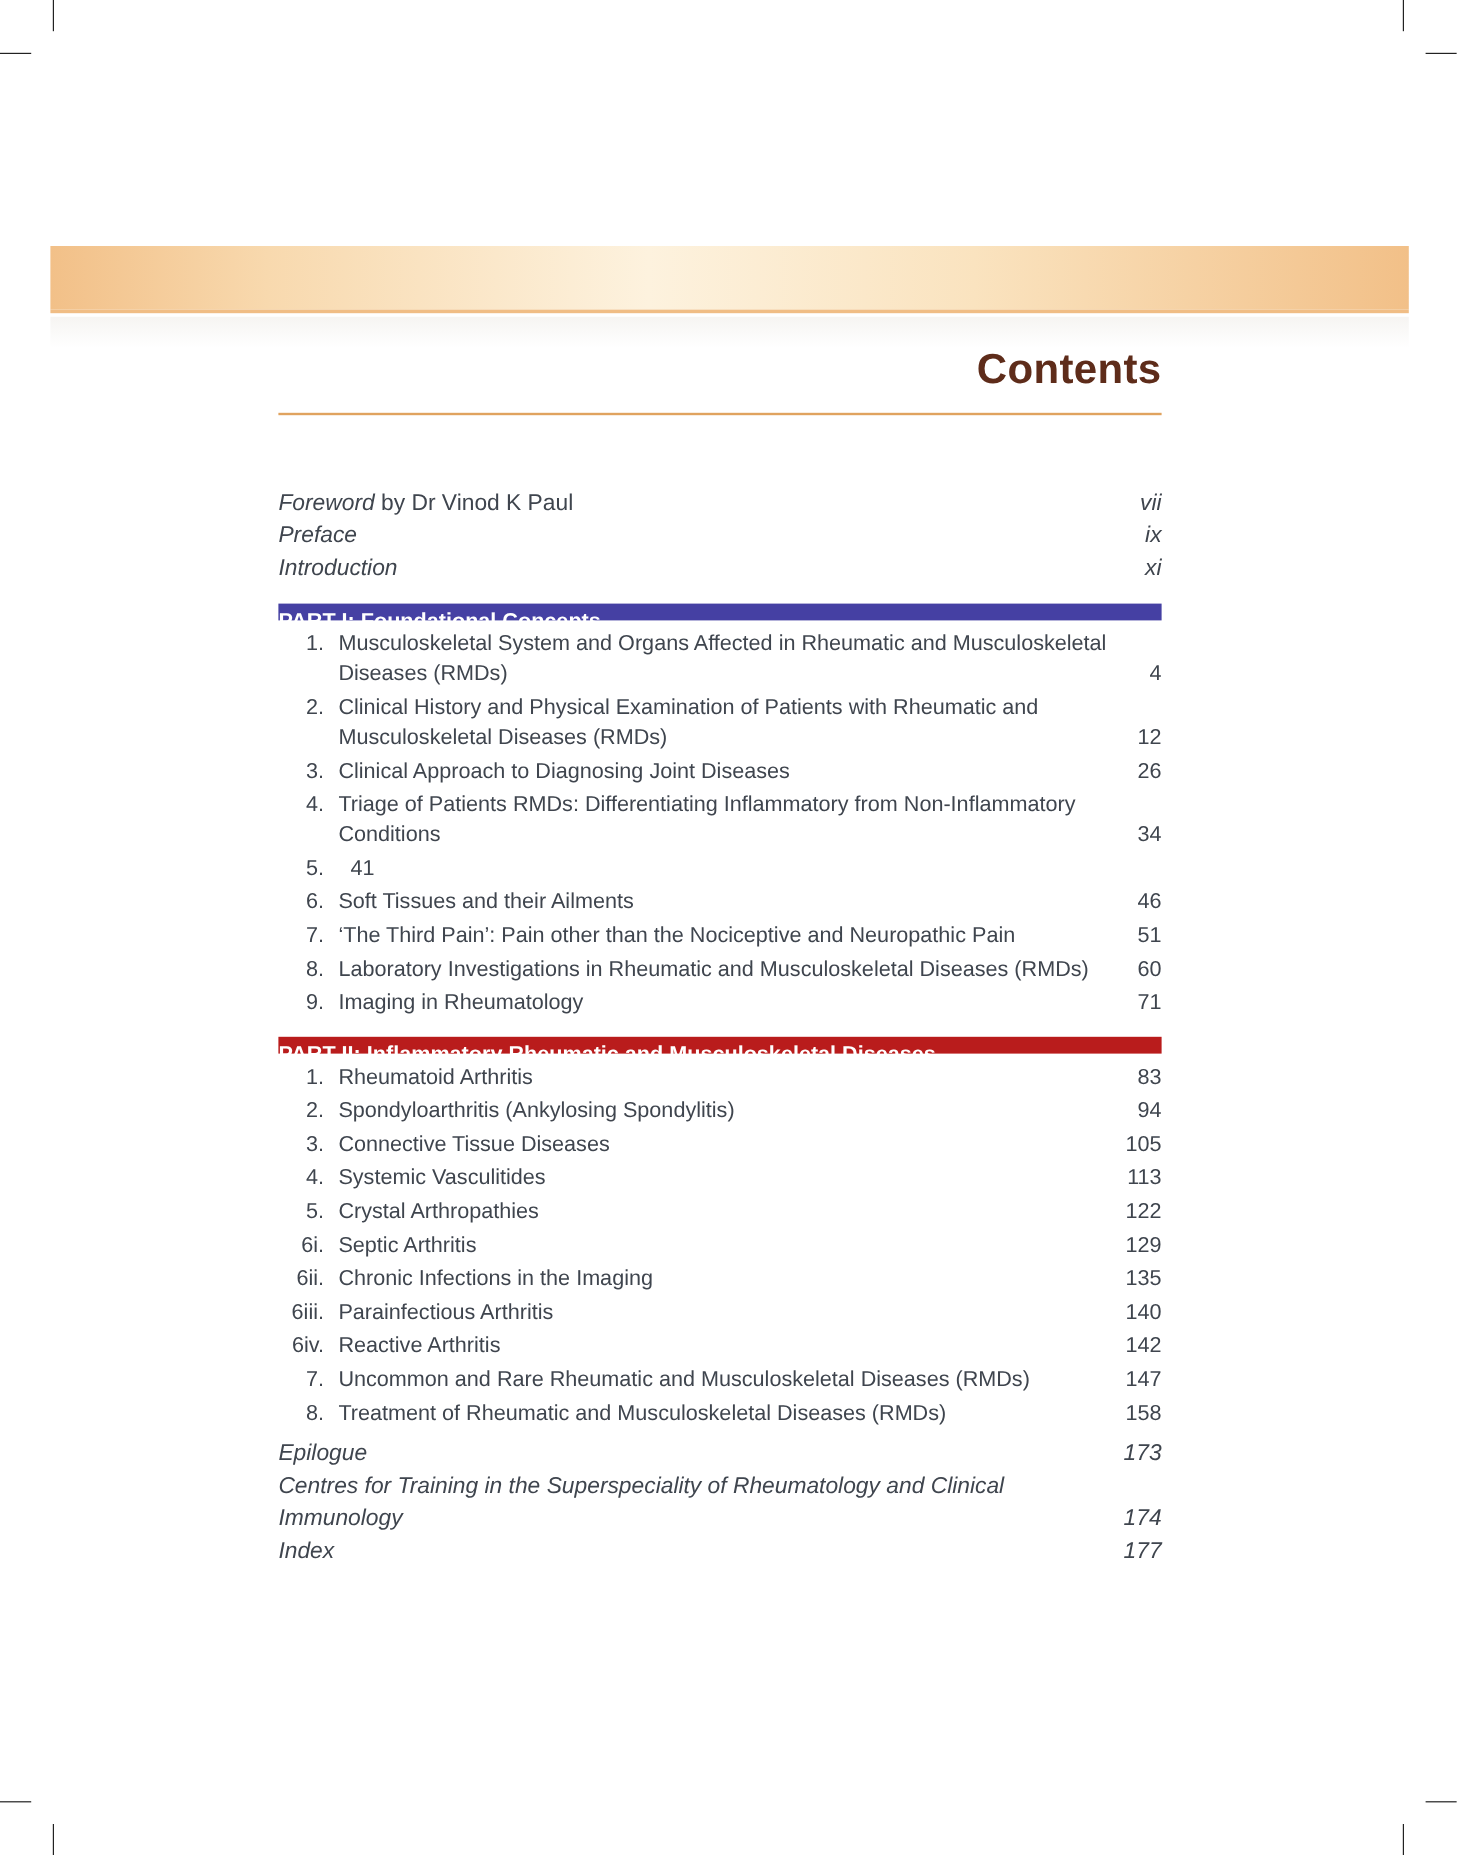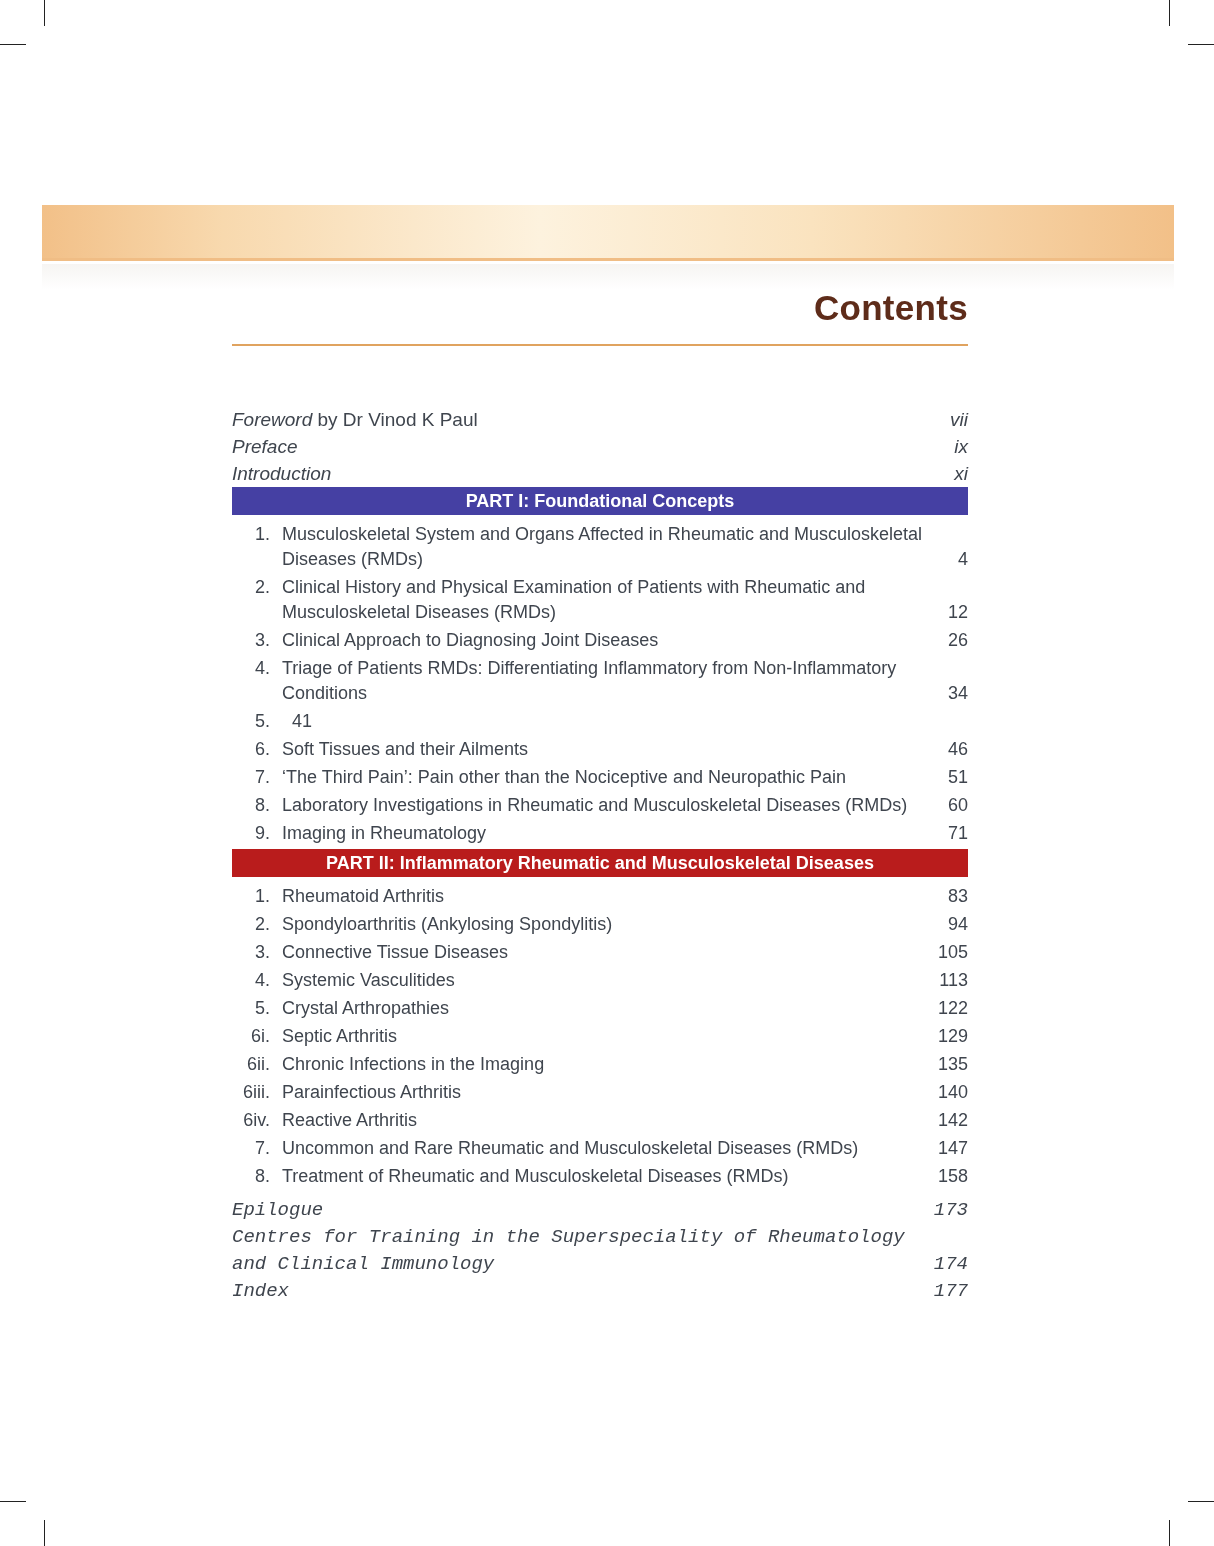--- a/index.html
+++ b/index.html
@@ -53,38 +53,38 @@
     margin-top: 16px;
   }
 
   .front { margin-top: 60px; font-size: 19px; }
   .fm-row { display: flex; line-height: 27px; }
   .fm-label { flex: 1; }
   .fm-italic { font-style: italic; }
   .fm-page { flex: none; font-style: italic; padding-left: 10px; }
 
   .part-bar {
-    height: 28px;
+    margin-top: 16px;
+    height: 14px;
     line-height: 28px;
-    text-align: center;
     color: #ffffff;
     font-weight: bold;
     font-size: 18px;
   }
   .part1-bar { background: #4540a3; }
   .part2-bar { background: #b91c1c; }
 
   .toc { margin-top: 7px; font-size: 18px; }
   .toc-row { display: flex; margin: 3px 0; line-height: 25px; }
   .num { flex: none; width: 50px; text-align: right; padding-right: 12px; align-self: flex-start; }
   .t   { flex: 1; }
   .pg  { flex: none; align-self: flex-end; padding-left: 10px; }
 
   .end { margin-top: 8px; font-size: 19px; font-style: italic; }
-  .end .fm-row { line-height: 27px; font-family: Liberation Mono, monospace; }
+  .end .fm-row { line-height: 27px; }
 </style>
 </head>
 <body>
 
 <div class="crop v" style="left:44px; top:0;"></div>
 <div class="crop h" style="left:0; top:44px;"></div>
 <div class="crop v" style="left:1169px; top:0;"></div>
 <div class="crop h" style="left:1188px; top:44px;"></div>
 <div class="crop v" style="left:44px; top:1520px;"></div>
 <div class="crop h" style="left:0; top:1501px;"></div>

